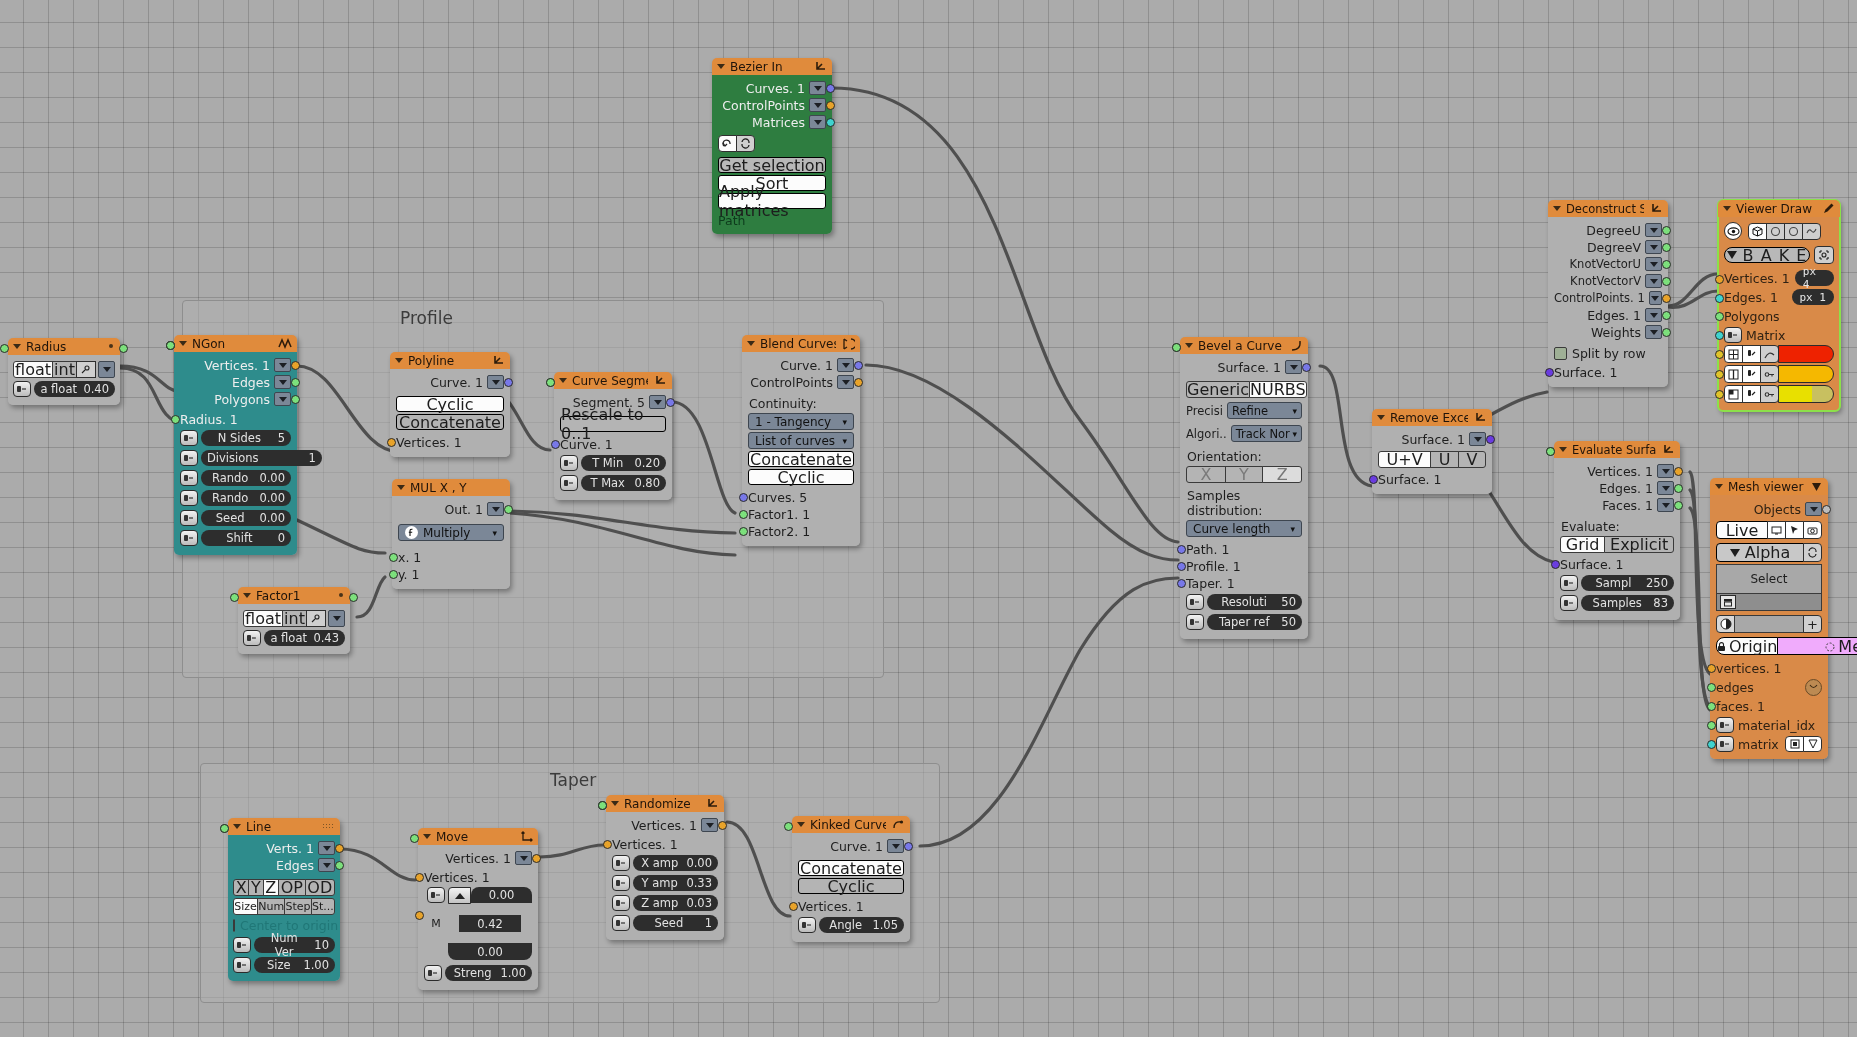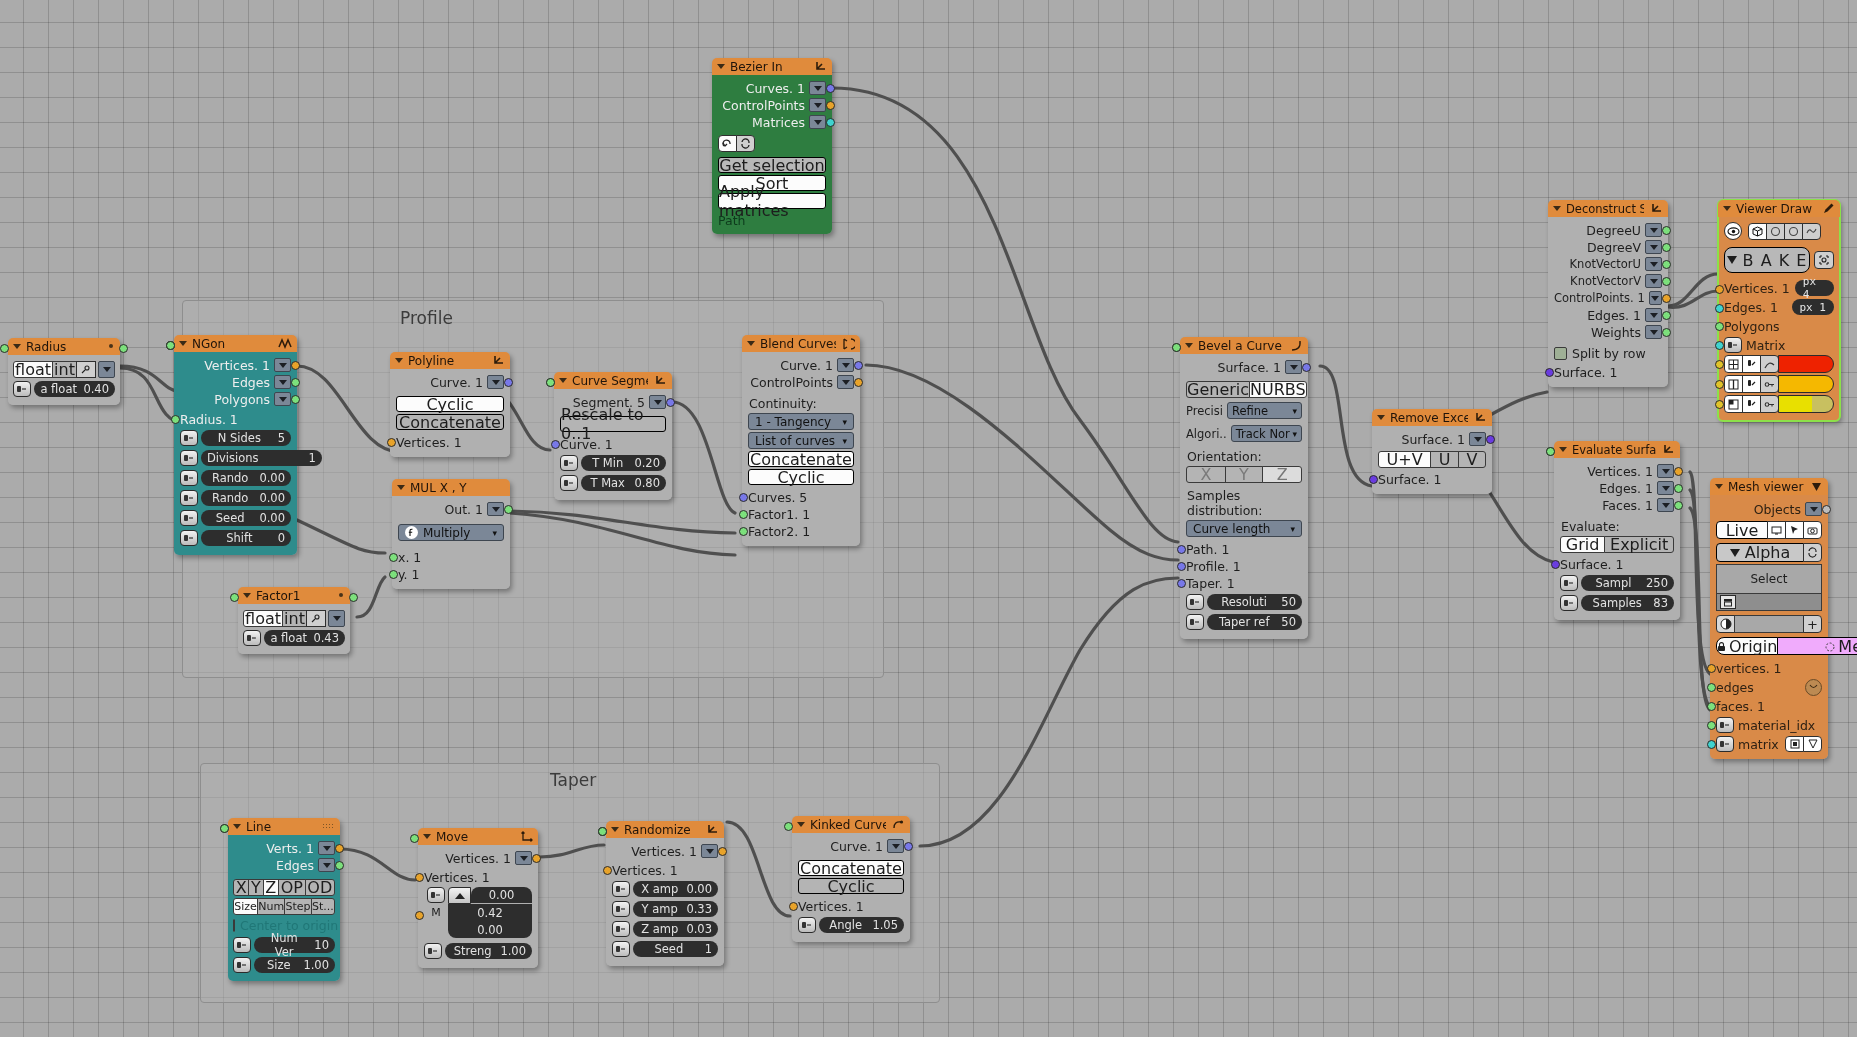--- a/index.html
+++ b/index.html
@@ -926,21 +926,21 @@
               </svg>
             </span>
           <span class="iconbtn">
               <svg width="11" height="11" viewBox="0 0 11 11">
                 <path d="M1 7 Q3 2 5.5 5 Q8 8 10 3" stroke="#444" stroke-width="1.1" fill="none"></path>
               </svg>
             </span>
         </span>
       </div>
       <div style="display:flex;align-items:center;gap:4px;margin-top:5px;">
-        <span class="btn" style="flex:1 1 auto;gap:6px;border-radius:8px;height:26px;">
+        <span class="btn" style="flex:1 1 auto;gap:6px;border-radius:8px;height:16px;">
           <span style="display:inline-block;width:0;height:0;border-left:5px solid transparent;border-right:5px solid transparent;border-top:8px solid #1d1d1d;"></span>
           <span style="letter-spacing:1px;">B A K E</span>
         </span>
         <span class="iconbtn" style="border-radius:4px;height:18px;width:20px;">
             <svg width="12" height="12" viewBox="0 0 12 12">
               <path d="M2 2 h2 M2 2 v2 M10 2 h-2 M10 2 v2 M2 10 h2 M2 10 v-2 M10 10 h-2 M10 10 v-2" stroke="#222" stroke-width="1.2" fill="none"></path>
               <circle cx="6" cy="6" r="2" fill="none" stroke="#222" stroke-width="1.1"></circle>
             </svg>
           </span>
       </div>
@@ -1284,21 +1284,21 @@
         </div>
         <div style="display:flex;flex-direction:column;flex:1 1 auto;">
           <div style="display:flex;">
             <span style="width:23px;height:17px;background:linear-gradient(#f2f2f2,#c4c4c4);border:1px solid #2b2b2b;border-radius:4px 0 0 0;display:flex;align-items:center;justify-content:center;">
               <span style="width:0;height:0;border-left:5px solid transparent;border-right:5px solid transparent;border-bottom:6px solid #222;"></span>
             </span>
             <span class="numfield" style="flex:1 1 auto;border-radius:8px 8px 0 0;margin:0;justify-content:center;">
               <span>0.00</span>
             </span>
           </div>
-          <span class="numfield" style="border-radius:0;margin:0;justify-content:center;height:17px;text-align:right;">
+          <span class="numfield" style="border-radius:0;margin:11px;justify-content:center;height:17px;text-align:right;">
             <span>0.42</span>
           </span>
           <span class="numfield" style="border-radius:0 0 8px 8px;margin:0;justify-content:center;height:17px;">
             <span>0.00</span>
           </span>
         </div>
       </div>
       <div class="numwrap" style="margin-top:4px;">
         <span class="numgrip">
             <svg width="12" height="10" viewBox="0 0 12 10">
@@ -1308,21 +1308,21 @@
           </span>
         <span class="numfield" style="flex:1 1 auto;">
           <span class="nm">Streng</span>
           <span class="vv">1.00</span>
         </span>
         <span class="sock s-green" style="left:-8px;top:6px;"></span>
       </div>
     </div>
   </div>
 
-  <div class="node" style="left:606px;top:821px;width:118px;">
+  <div class="node" style="left:606px;top:795px;width:118px;">
     <div class="hdr">
       <span class="tri"></span>
       <span class="ttl">Randomize</span>
       <span class="hicon">
           <svg width="13" height="13" viewBox="0 0 13 13">
             <path d="M3 2 L3 9 L11 9 M3 9 L8 4" stroke="#2d1c0b" stroke-width="1.6" fill="none"></path>
           </svg>
         </span>
     </div>
     <div class="body">

